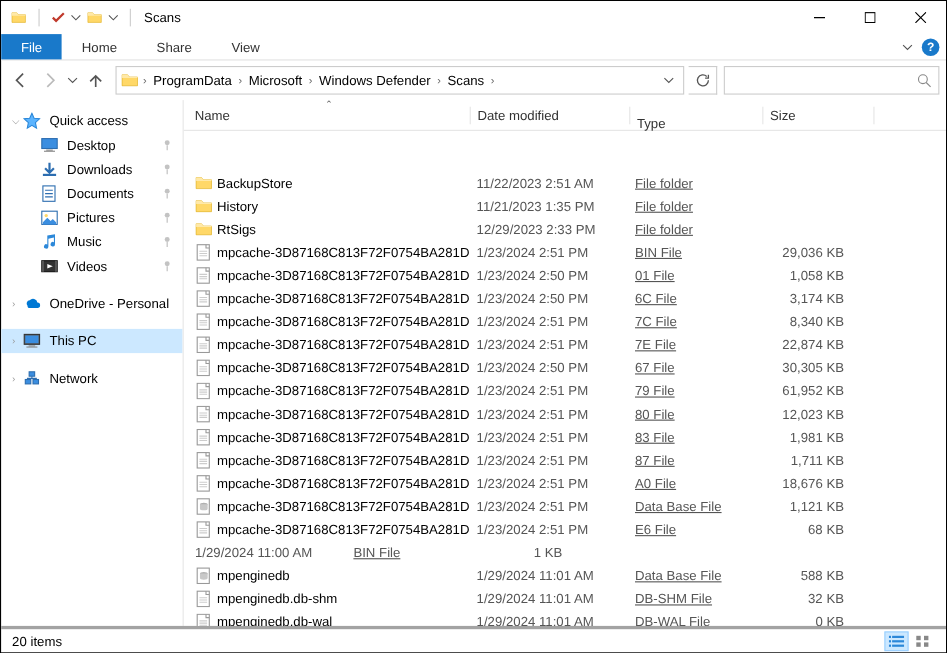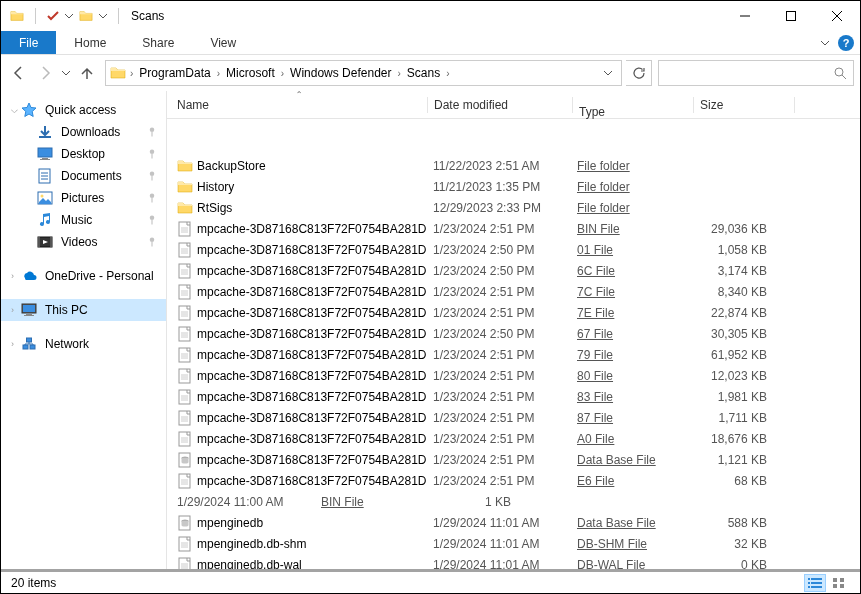--- a/index.html
+++ b/index.html
@@ -275,35 +275,35 @@
             <svg width="16" height="16" viewBox="0 0 16 16">
               <use href="#i-star"></use>
             </svg>
           </div>
         <span class="sb-label">Quick access</span>
       </div>
       <div id="qa-items">
           <div class="sb-item indent">
             <div class="sb-icon">
               <svg width="16" height="16" viewBox="0 0 16 16">
+                <use href="#i-desktop"></use>
+              </svg>
+            </div>
+            <span class="sb-label">Desktop</span>
+            <svg class="pin" viewBox="0 0 16 16">
+              <use href="#i-pin"></use>
+            </svg>
+          </div>
+          <div class="sb-item indent">
+            <div class="sb-icon">
+              <svg width="16" height="16" viewBox="0 0 16 16">
                 <use href="#i-downloads"></use>
               </svg>
             </div>
             <span class="sb-label">Downloads</span>
-            <svg class="pin" viewBox="0 0 16 16">
-              <use href="#i-pin"></use>
-            </svg>
-          </div>
-          <div class="sb-item indent">
-            <div class="sb-icon">
-              <svg width="16" height="16" viewBox="0 0 16 16">
-                <use href="#i-desktop"></use>
-              </svg>
-            </div>
-            <span class="sb-label">Desktop</span>
             <svg class="pin" viewBox="0 0 16 16">
               <use href="#i-pin"></use>
             </svg>
           </div>
           <div class="sb-item indent">
             <div class="sb-icon">
               <svg width="16" height="16" viewBox="0 0 16 16">
                 <use href="#i-documents"></use>
               </svg>
             </div>

